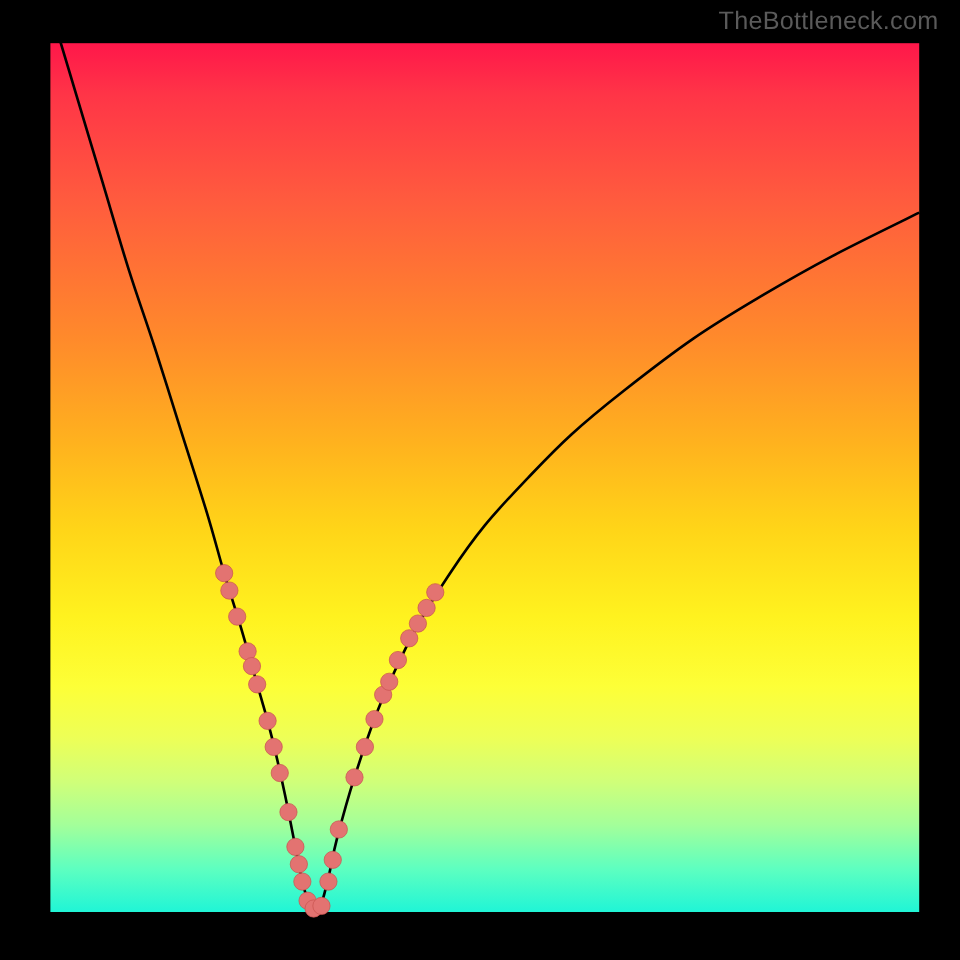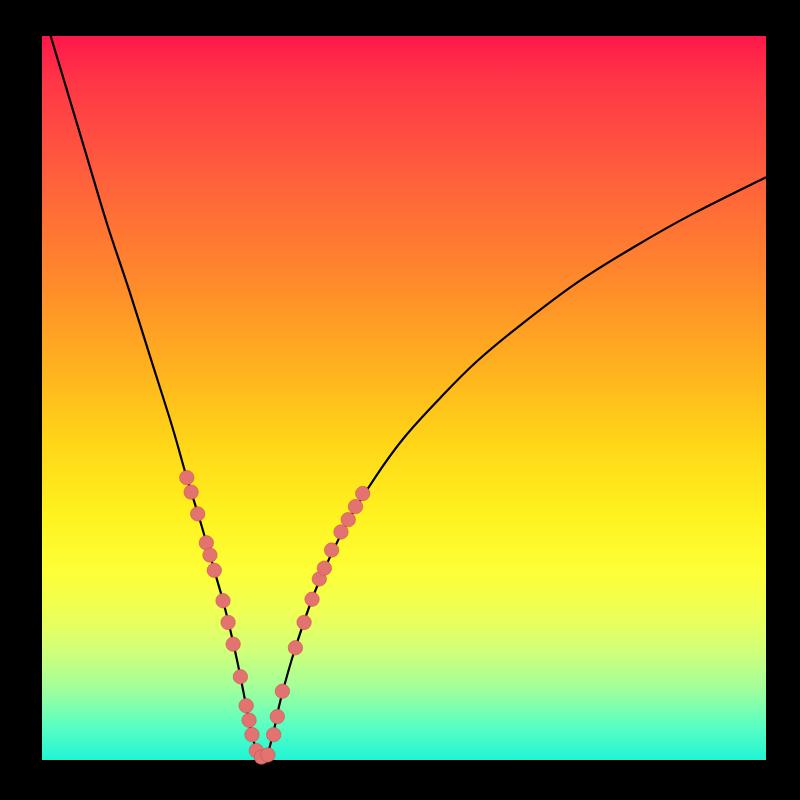--- a/index.html
+++ b/index.html
@@ -88,13 +88,14 @@
           <circle cx="277.29" cy="543.00" r="7.2" fill="#e37371" stroke="#c9534f" stroke-width="0.6"></circle>
           <circle cx="282.36" cy="532.14" r="7.2" fill="#e37371" stroke="#c9534f" stroke-width="0.6"></circle>
           <circle cx="289.60" cy="514.04" r="7.2" fill="#e37371" stroke="#c9534f" stroke-width="0.6"></circle>
           <circle cx="299.01" cy="495.94" r="7.2" fill="#e37371" stroke="#c9534f" stroke-width="0.6"></circle>
           <circle cx="306.25" cy="483.63" r="7.2" fill="#e37371" stroke="#c9534f" stroke-width="0.6"></circle>
           <circle cx="313.49" cy="470.60" r="7.2" fill="#e37371" stroke="#c9534f" stroke-width="0.6"></circle>
           <circle cx="320.73" cy="457.57" r="7.2" fill="#e37371" stroke="#c9534f" stroke-width="0.6"></circle>
         </g>
     </svg>
   </div>
+  <div class="watermark">TheBottleneck.com</div>
 </div>
 
 </body></html>

